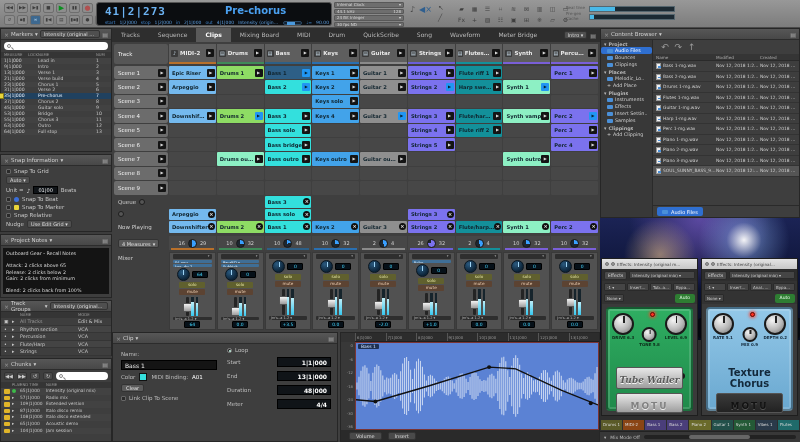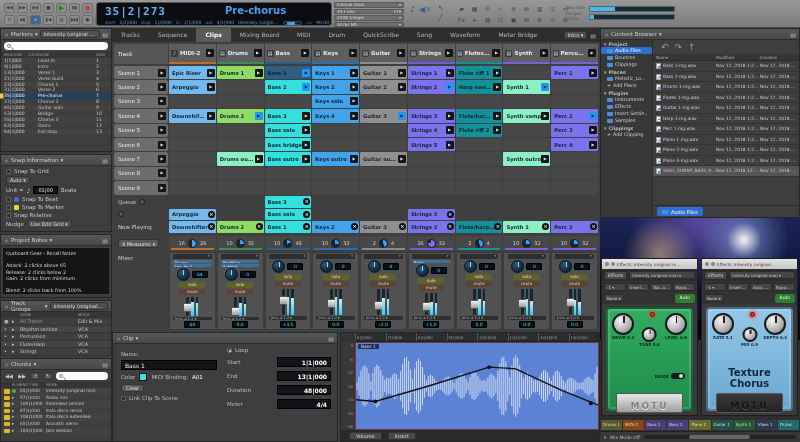--- a/index.html
+++ b/index.html
@@ -182,21 +182,21 @@
       <div class="tbtn">↺</div>
       <div class="tbtn">▪▮</div>
       <div class="tbtn on">∞</div>
       <div class="tbtn">▮◀</div>
       <div class="tbtn">▤</div>
       <div class="tbtn">▮▪▮</div>
       <div class="tbtn">●</div>
       <div class="tbtn">▲</div>
     </div>
   <div id="lcd">
-    <div id="lcd-counter">35|2|273</div>
+    <div id="lcd-counter">41|2|273</div>
     <div id="lcd-marker">Pre-chorus</div>
     <div class="lcd-sub">
       <span>start</span>
         <b>1|2|000</b>
       <span>stop</span>
         <b>1|2|000</b>
       <span>in</span>
         <b>2|1|000</b>
       <span>out</span>
         <b>4|1|000</b>
@@ -1779,20 +1779,21 @@
         </div>
         <div style="position: absolute; display: flex; flex-direction: column; align-items: center; right: 4px; top: 2px;">
           <span class="knob kbig"></span>
           <span class="klab" style="color: rgb(12, 42, 24);">LEVEL 6.9</span>
         </div>
       </div>
       <div class="diode">
         <span class="klab" style="color: rgb(12, 42, 24);">DIODE</span>
         <span class="dsw"></span>
       </div>
+      <div class="plate" style="top: 58px;"><span class="script">Tube Wailer</span></div>
       <div class="plate" style="top: 84px; height: 20px;"><span class="motu" style="color: rgb(128, 128, 128); text-shadow: rgb(240, 240, 240) 0px 1px 0px;">MOTU</span></div>
     </div>
   </div>
 <div class="fxwin" id="fx1" style="left:701px">
     <div class="fxtitle">
       <span class="windot"></span>
       <span class="windot"></span>
       <span class="ell">Effects: Intensity (original...</span>
     </div>
     <div class="fxrow1">

